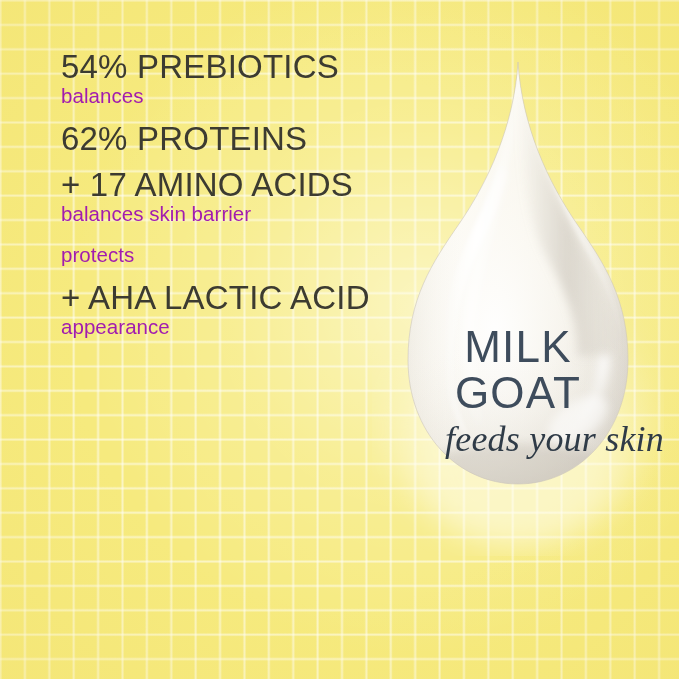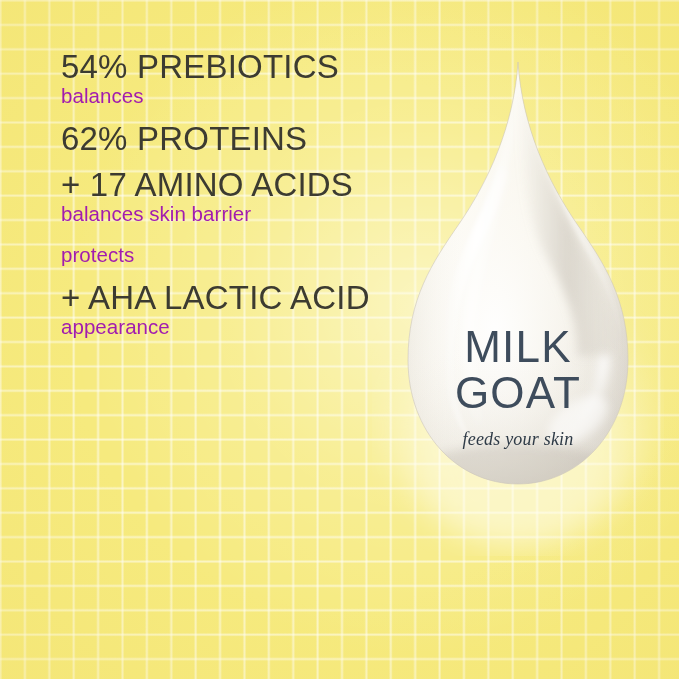--- a/index.html
+++ b/index.html
@@ -129,24 +129,24 @@
     letter-spacing: 1.2px;
     color: #3e4c5c;
     margin: 0;
   }
 
   #tagline {
     position: absolute;
     left: 0;
     top: 368px;
     width: 292px;
-    text-align: center;
+    text-align: right;
     font-family: "Liberation Serif", serif;
     font-style: italic;
-    font-size: 18px;
+    font-size: 36px;
     line-height: 30px;
     color: #2f3b47;
     letter-spacing: 0.2px;
   }
 </style>
 </head>
 <body>
 
 <div id="canvas">
 

